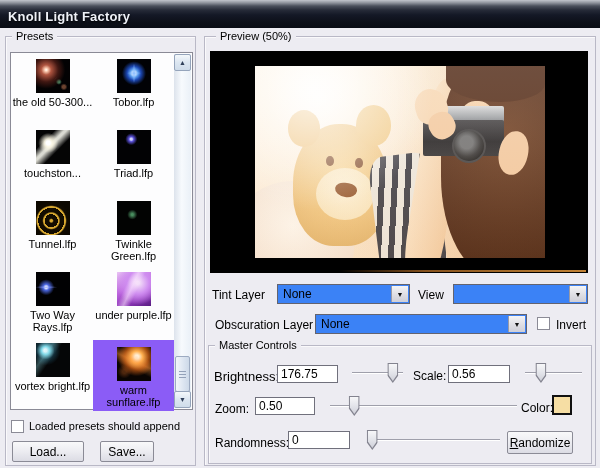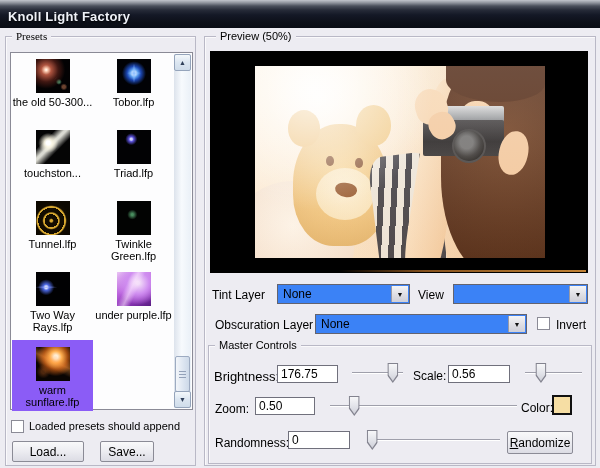--- a/index.html
+++ b/index.html
@@ -141,21 +141,21 @@
   u { text-decoration:underline; }
 </style>
 </head>
 <body>
 
 <div class="titlebar">
   <span class="title-text">Knoll Light Factory</span>
 </div>
 
 <div class="group" style="left:5px;top:36px;width:191px;height:430px;"></div>
-<span class="glabel" style="left:12px;top:30px;font-family:Liberation Serif, serif;">Presets</span>
+<span class="glabel" style="left:12px;top:30px;">Presets</span>
 
 <div class="plist">
   <div class="pcells">
     <div class="cell">
       <div class="thumb th0"></div>
       <div class="plabel">the old 50-300...</div>
     </div>
     <div class="cell">
       <div class="thumb th1"></div>
       <div class="plabel">Tobor.lfp</div>
@@ -176,20 +176,24 @@
       <div class="thumb th5"></div>
       <div class="plabel">Twinkle Green.lfp</div>
     </div>
     <div class="cell">
       <div class="thumb th6"></div>
       <div class="plabel">Two Way Rays.lfp</div>
     </div>
     <div class="cell">
       <div class="thumb th7"></div>
       <div class="plabel">under purple.lfp</div>
+    </div>
+    <div class="cell">
+      <div class="thumb th8"></div>
+      <div class="plabel">vortex bright.lfp</div>
     </div>
     <div class="cell selected">
       <div class="thumb th9"></div>
       <div class="plabel">warm sunflare.lfp</div>
     </div>
   </div>
   <div class="vscroll">
     <div class="sb-btn sb-up">
         <span>▲</span>
       </div>

